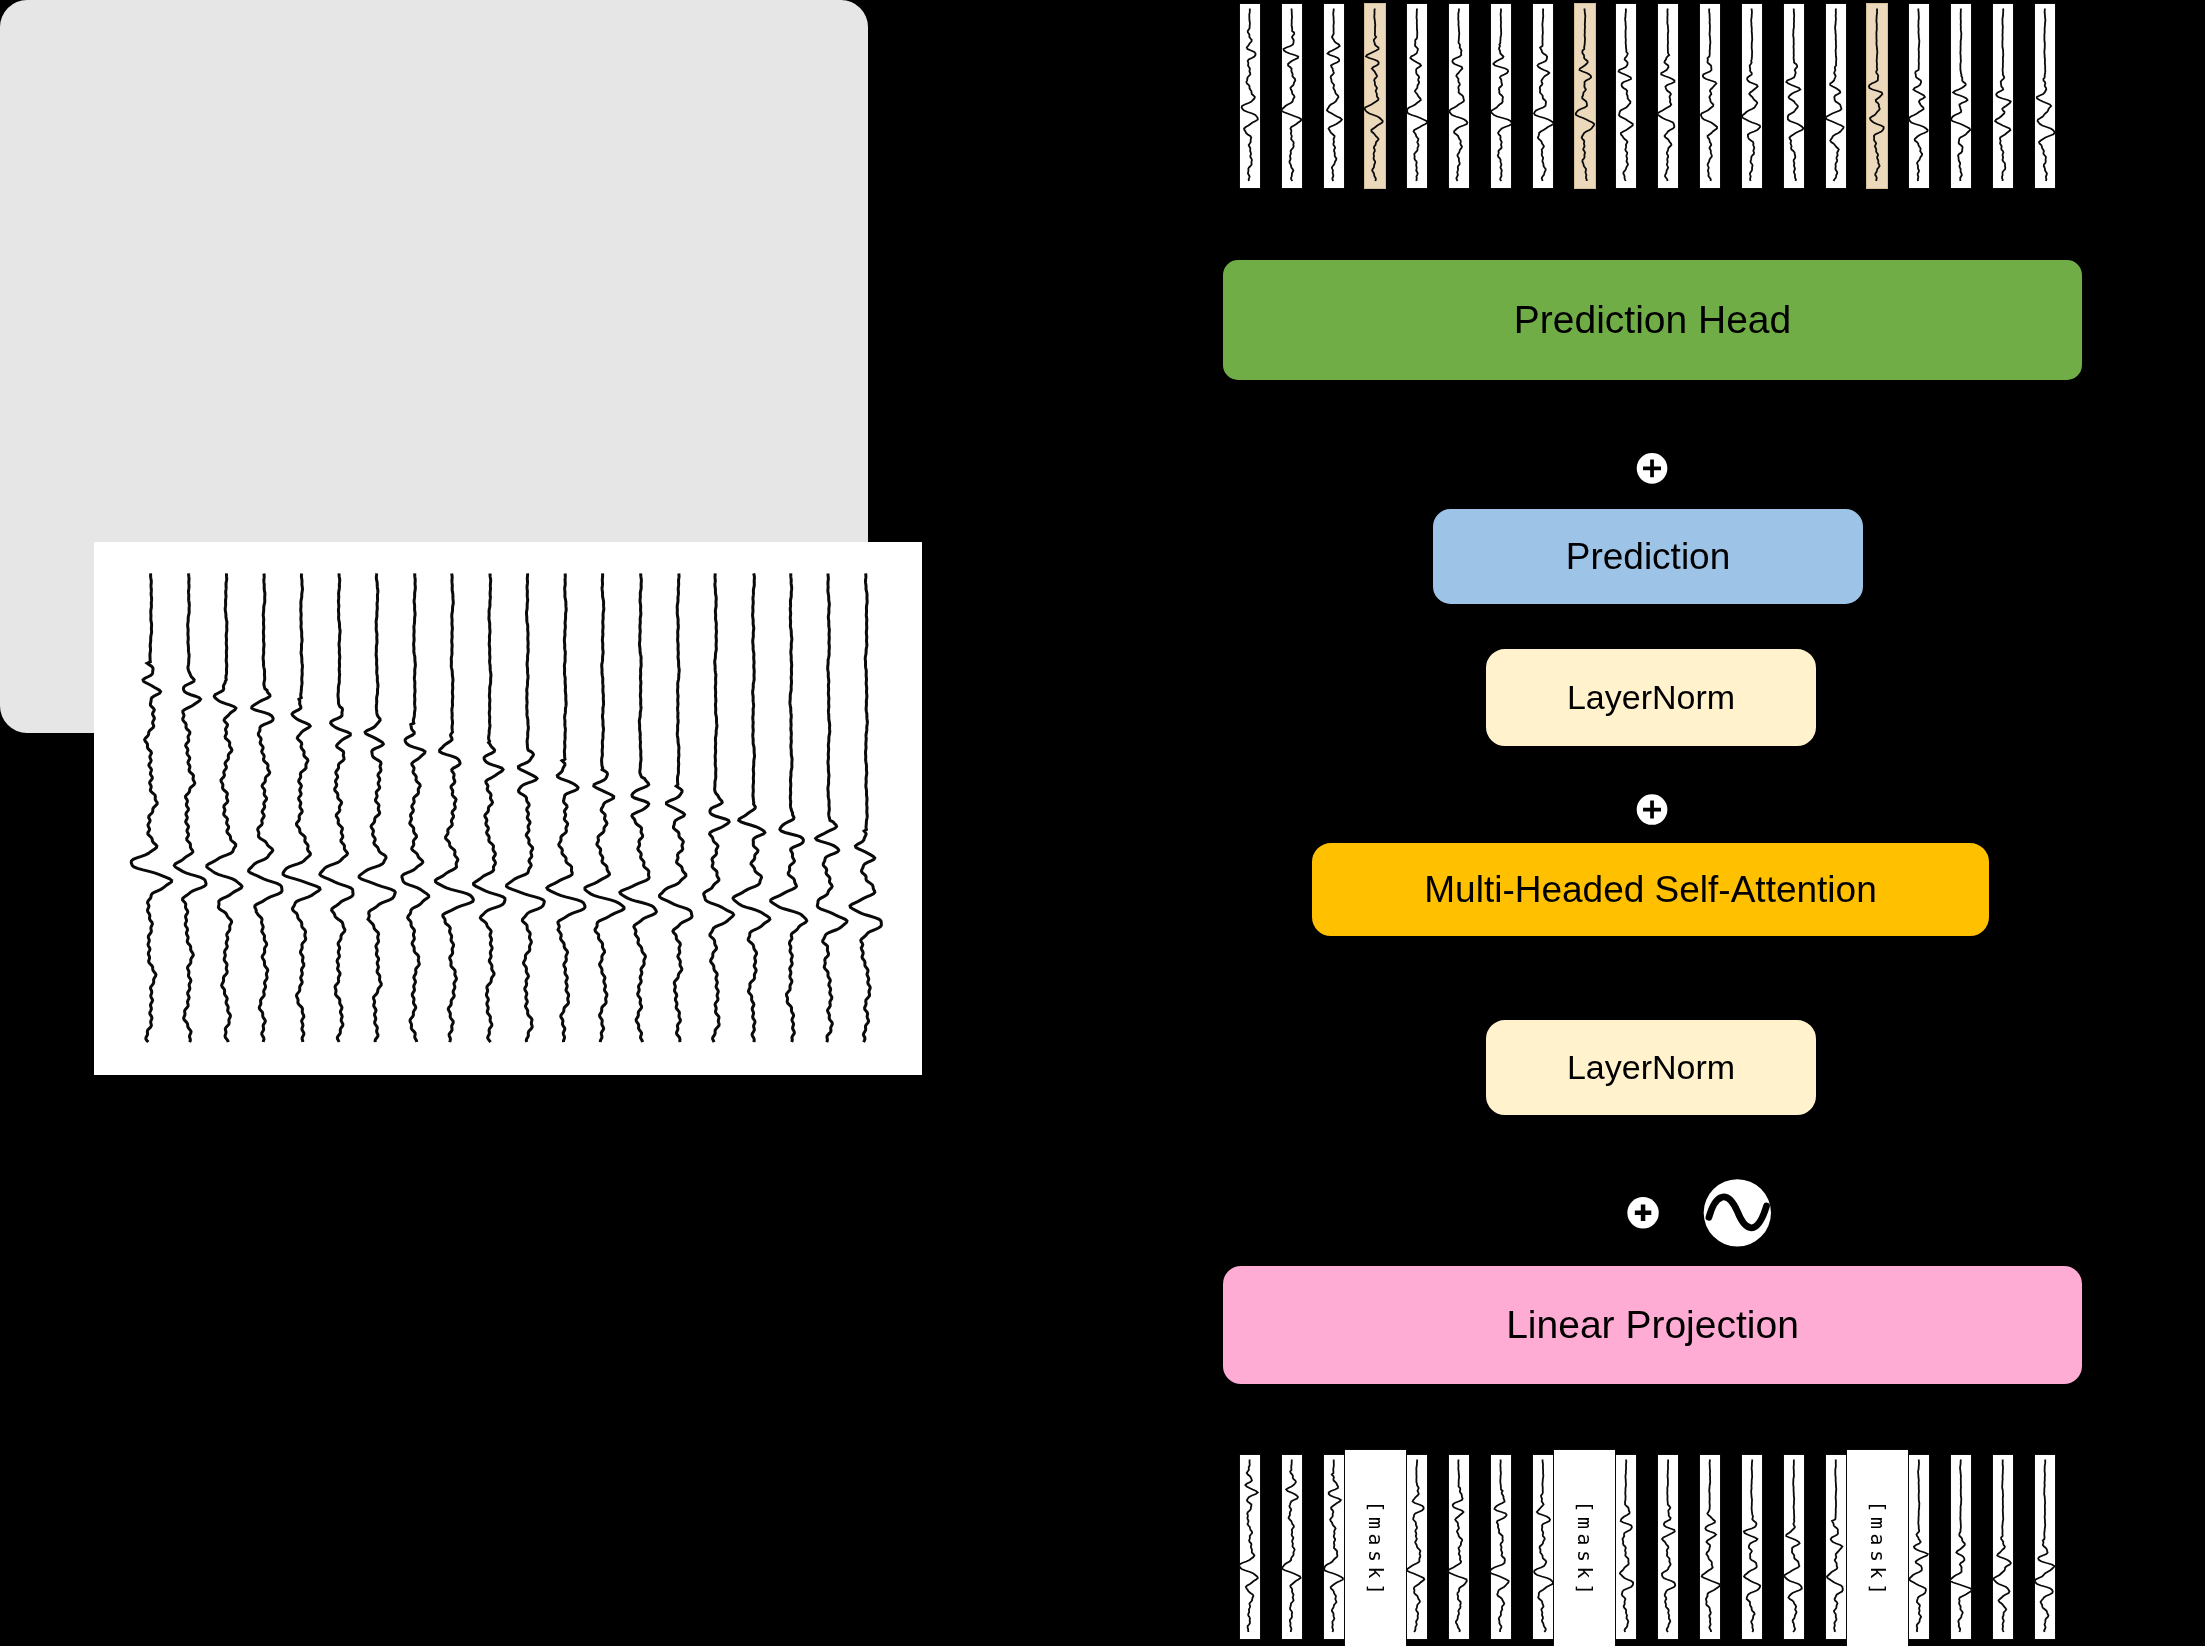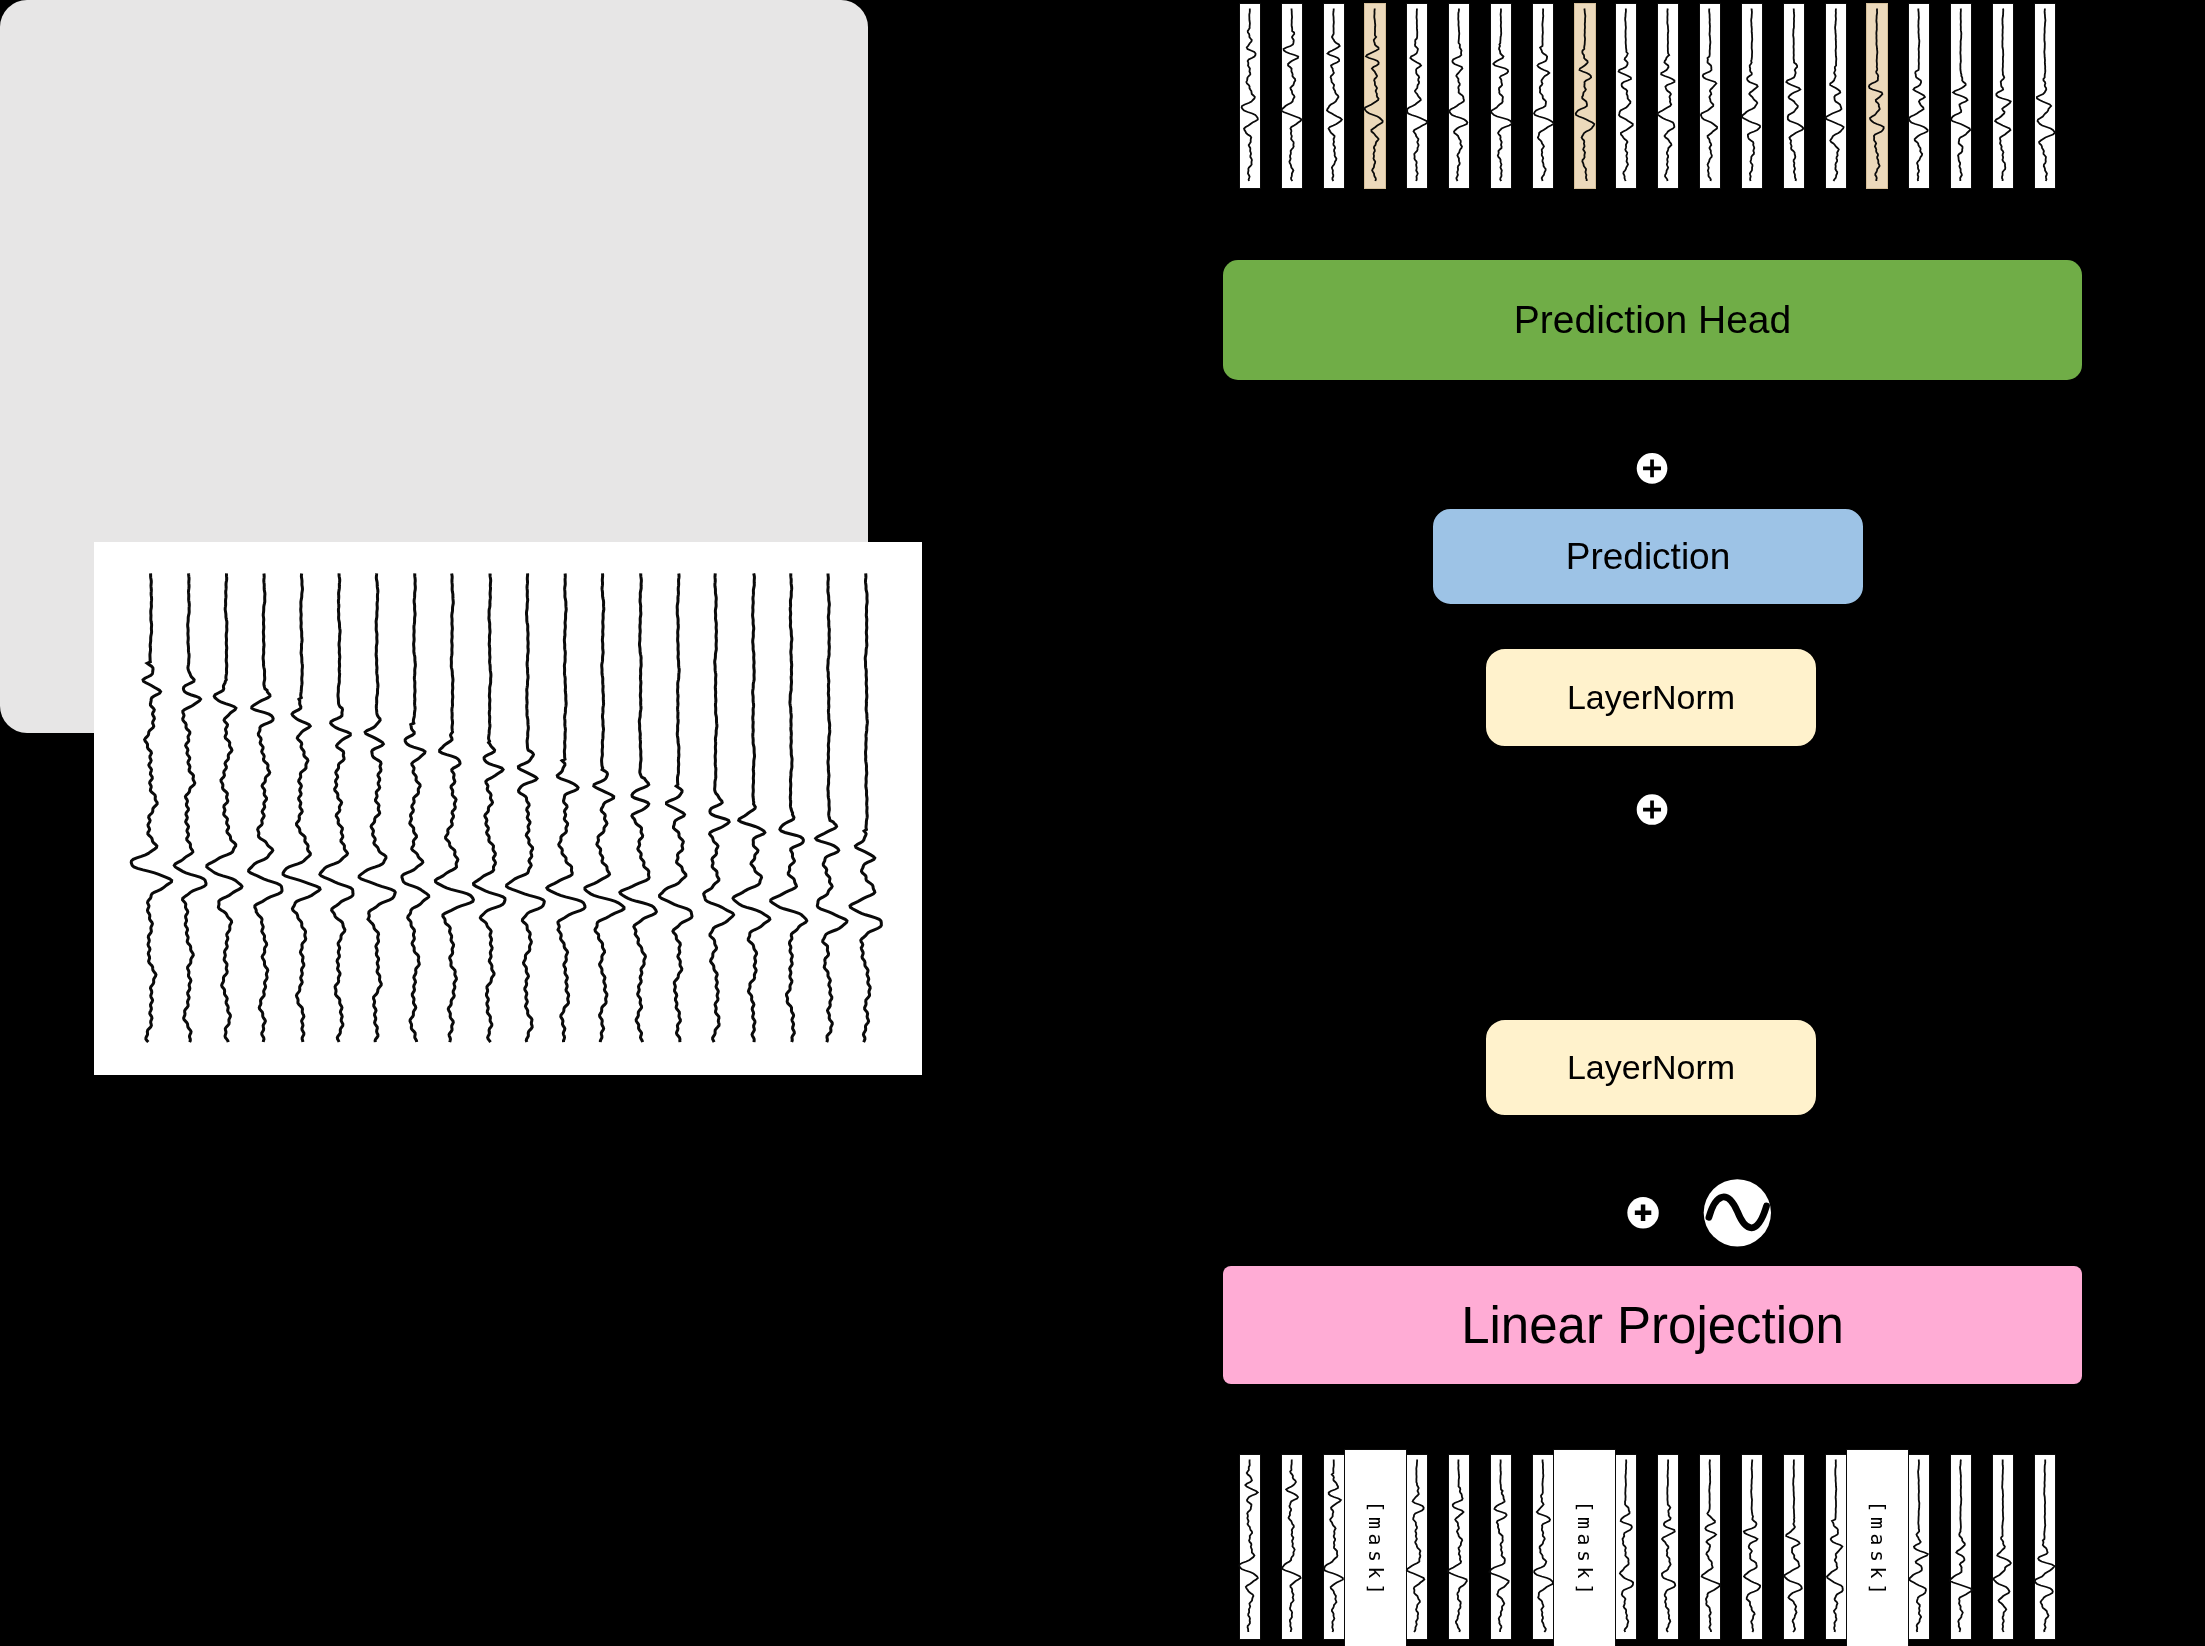--- a/index.html
+++ b/index.html
@@ -13,22 +13,22 @@
        background:var(--gray,#E7E6E6);z-index:1;}
   #loop-label{position:absolute;left:1254px;top:465px;font-size:39px;color:#000;z-index:3;}
   #feedforward{left:1431px;top:507px;width:434px;height:99px;border-radius:19.5px;
        background:var(--blue,#9DC3E6);border:2.2px solid #000;font-size:37px;z-index:3;}
   #layernorm-top{left:1484px;top:647px;width:334px;height:101px;border-radius:21px;
        background:var(--cream,#FFF2CC);border:2.2px solid #000;font-size:34px;z-index:3;}
   #mhsa{left:1310px;top:841px;width:681px;height:97px;border-radius:21px;
        background:var(--orange,#FFC000);border:2.2px solid #000;font-size:37px;z-index:3;}
   #layernorm-bottom{left:1484px;top:1018px;width:334px;height:99px;border-radius:21px;
        background:var(--cream,#FFF2CC);border:2.2px solid #000;font-size:34px;z-index:3;}
-  #linear-projection{left:1223px;top:1266px;width:859px;height:118px;border-radius:8px;
-       background:var(--pink,#FFACD5);font-size:51px;}
+  #linear-projection{left:1223px;top:1266px;width:859px;height:118px;border-radius:18px;
+       background:var(--pink,#FFACD5);font-size:39px;}
   #seismic-panel{position:absolute;left:94px;top:542px;width:828px;height:533px;
        background:var(--panel,#fff);z-index:3;}
   #connector-layer{position:absolute;left:0;top:0;z-index:2;}
   .patch-row{position:absolute;left:1239px;width:820px;z-index:3;}
   #top-patch-row{top:3px;height:186px;}
   #bottom-patch-row{top:1449px;height:201px;}
   .patch{position:absolute;width:22.4px;background:var(--patchfill,#fff);
        border:1.5px solid #0b0b0b;box-sizing:border-box;overflow:visible;}
   .patch.hl{background:var(--patchhl,#ECD9BB);border-color:#d5bf99;}
   .patch svg{overflow:visible;display:block;}
@@ -211,20 +211,21 @@
         <path d="M2185 1621 H2207 M2196 1610 V1632" stroke="#000" stroke-width="6" fill="none"></path>
       </g>
       <g>
         <circle cx="2322" cy="1621" r="45" fill="#fff"></circle>
         <path d="M2284 1627 C2293 1595 2309 1590 2322 1619 C2333 1647 2349 1652 2361 1612" stroke="#000" stroke-width="9" fill="none" stroke-linecap="round"></path>
       </g>
     </svg>
 
   <div id="feedforward" class="box">Prediction</div>
   <div id="layernorm-top" class="box">LayerNorm</div>
+  <div id="mhsa" class="box">Multi-Headed Self-Attention</div>
   <div id="layernorm-bottom" class="box">LayerNorm</div>
   <div id="linear-projection" class="box">Linear Projection</div>
 
   <div id="bottom-patch-row" class="patch-row">
       <div class="patch" style="left: 0px; height: 186px; top: 4.5px;">
         <svg width="19.5" height="183" viewBox="0 0 26 244">
           <path d="M12.9 6 L12.7 8 L12.7 10 L12.9 12 L12.9 14 L11.7 16 L11.7 18 L11.8 20 L10.2 22 L9.0 24 L10.4 26 L13.0 28 L14.4 30 L15.3 32 L15.9 34 L13.8 36 L9.4 38 L7.1 40 L8.9 42 L12.7 44 L16.9 46 L21.4 48 L23.7 50 L21.1 52 L15.9 54 L12.2 56 L10.5 58 L9.3 60 L9.9 62 L12.8 64 L15.2 66 L15.1 68 L14.5 70 L14.4 72 L13.1 74 L10.6 76 L9.6 78 L10.4 80 L10.5 82 L9.8 84 L10.4 86 L11.4 88 L10.8 90 L10.0 92 L11.2 94 L13.0 96 L13.5 98 L14.1 100 L15.8 102 L16.2 104 L14.4 106 L13.0 108 L13.2 110 L12.9 112 L12.1 114 L12.9 116 L14.9 118 L15.2 120 L14.4 122 L14.9 124 L15.9 126 L15.8 128 L15.9 130 L17.9 132 L19.2 134 L17.8 136 L15.2 138 L12.7 140 L8.4 142 L2.8 144 L-0.8 146 L-1.0 148 L0.0 150 L2.2 152 L7.2 154 L13.5 156 L17.9 158 L20.4 160 L22.9 162 L23.8 164 L21.6 166 L18.2 168 L15.9 170 L13.3 172 L9.7 174 L7.8 176 L8.8 178 L10.3 180 L11.4 182 L13.9 184 L17.0 186 L17.9 188 L16.8 190 L16.3 192 L16.0 194 L14.3 196 L12.6 198 L13.0 200 L13.6 202 L12.8 204 L11.9 206 L12.2 208 L12.1 210 L11.0 212 L11.0 214 L12.5 216 L13.3 218 L12.9 220 L13.0 222 L13.3 224 L12.1 226 L10.3 228 L10.1 230 L10.8 232 L10.9 234 L11.1 236 " fill="none" stroke="#0a0a0a" stroke-width="2.4"></path>
         </svg>
       </div>
       <div class="patch" style="left: 42px; height: 186px; top: 4.5px;">

